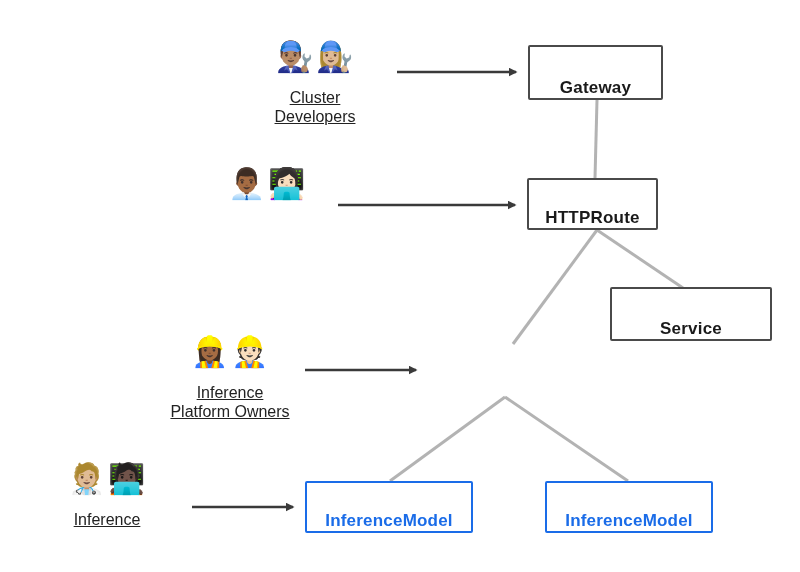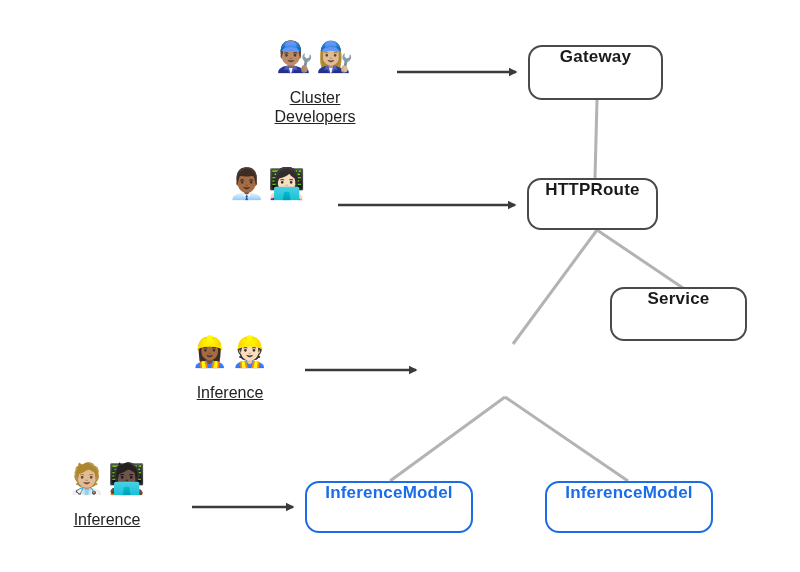--- a/index.html
+++ b/index.html
@@ -19,23 +19,23 @@
     position: absolute;
     left: 0;
     top: 0;
     width: 800px;
     height: 572px;
   }
   .node {
     position: absolute;
     box-sizing: border-box;
     background: #ffffff;
-    border-radius: 14px;
+    border-radius: 2px;
     display: flex;
-    align-items: flex-start;
+    align-items: flex-end;
     justify-content: center;
     font-weight: bold;
     font-size: 17px;
     letter-spacing: 0.2px;
   }
   .node.resource {
     border: 2.5px solid var(--resource_border, #4a4a4a);
     color: var(--resource_text, #1a1a1a);
   }
   .node.inference {
@@ -90,21 +90,21 @@
   </svg>
 
   <div class="node resource" style="left:528px;top:45px;width:135px;height:55px">
     <span>Gateway</span>
   </div>
 
   <div class="node resource" style="left:527px;top:178px;width:131px;height:52px">
     <span>HTTPRoute</span>
   </div>
 
-  <div class="node resource" style="left:610px;top:287px;width:137px;height:54px">
+  <div class="node resource" style="left:610px;top:287px;width:162px;height:54px">
     <span>Service</span>
   </div>
 
 
   <div class="node inference" style="left:305px;top:481px;width:168px;height:52px">
     <span>InferenceModel</span>
   </div>
 
   <div class="node inference" style="left:545px;top:481px;width:168px;height:52px">
     <span>InferenceModel</span>
@@ -128,20 +128,21 @@
     </div>
   </div>
 
   <div class="actor" style="left:140px;top:331px;width:180px">
     <div class="emojis">
       <span>👷🏾‍♀️</span>
       <span>👷🏻</span>
     </div>
     <div class="actor-label">
       <span>Inference</span>
+      <span>Platform Owners</span>
     </div>
   </div>
 
   <div class="actor" style="left:17px;top:458px;width:180px">
     <div class="emojis">
       <span>🧑🏼‍⚕️</span>
       <span>🧑🏿‍💻</span>
     </div>
     <div class="actor-label">
       <span>Inference</span>

